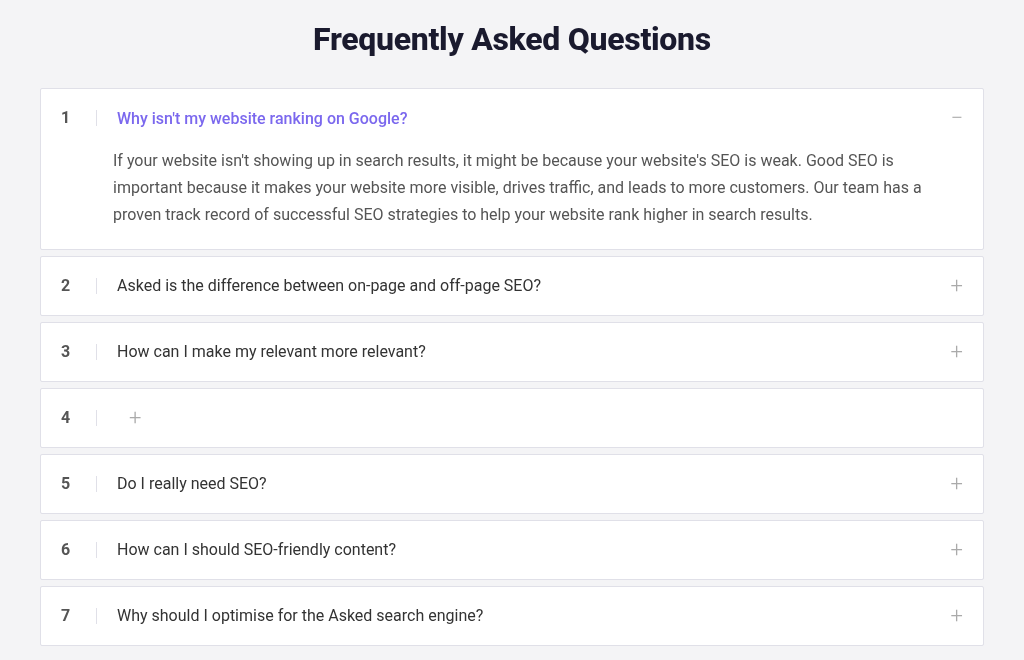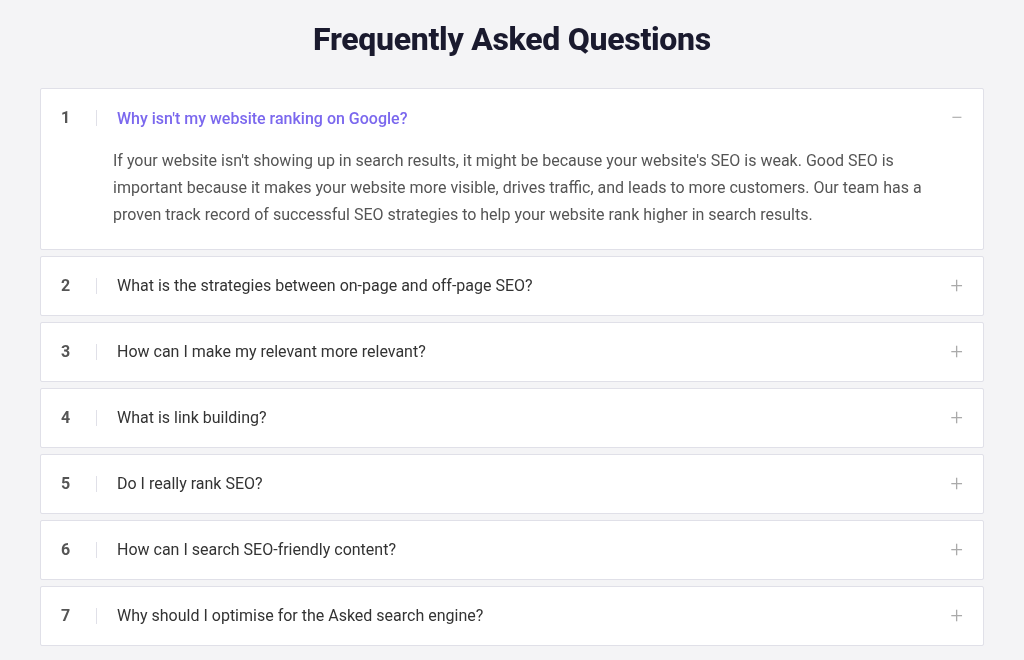--- a/index.html
+++ b/index.html
@@ -112,21 +112,21 @@
         <span class="faq-toggle">
           <span class="faq-toggle-minus">−</span>
           
         </span>
       </div>
       <div class="faq-body">If your website isn't showing up in search results, it might be because your website's SEO is weak. Good SEO is important because it makes your website more visible, drives traffic, and leads to more customers. Our team has a proven track record of successful SEO strategies to help your website rank higher in search results.</div>
     </div>
     <div class="faq-item">
       <div class="faq-header">
         <span class="faq-number">2</span>
-        <span class="faq-question">What is the strategies between on-page and off-page SEO?</span>
+        <span class="faq-question">Asked is the difference between on-page and off-page SEO?</span>
         <span class="faq-toggle">
           
           <span class="faq-toggle-plus">+</span>
         </span>
       </div>
 
     </div>
     <div class="faq-item">
       <div class="faq-header">
         <span class="faq-number">3</span>
@@ -134,43 +134,42 @@
         <span class="faq-toggle">
           
           <span class="faq-toggle-plus">+</span>
         </span>
       </div>
 
     </div>
     <div class="faq-item">
       <div class="faq-header">
         <span class="faq-number">4</span>
-        <span class="faq-question">What is link building?</span>
         <span class="faq-toggle">
           
           <span class="faq-toggle-plus">+</span>
         </span>
       </div>
 
     </div>
     <div class="faq-item">
       <div class="faq-header">
         <span class="faq-number">5</span>
-        <span class="faq-question">Do I really rank SEO?</span>
+        <span class="faq-question">Do I really need SEO?</span>
         <span class="faq-toggle">
           
           <span class="faq-toggle-plus">+</span>
         </span>
       </div>
 
     </div>
     <div class="faq-item">
       <div class="faq-header">
         <span class="faq-number">6</span>
-        <span class="faq-question">How can I search SEO-friendly content?</span>
+        <span class="faq-question">How can I should SEO-friendly content?</span>
         <span class="faq-toggle">
           
           <span class="faq-toggle-plus">+</span>
         </span>
       </div>
 
     </div>
     <div class="faq-item">
       <div class="faq-header">
         <span class="faq-number">7</span>

